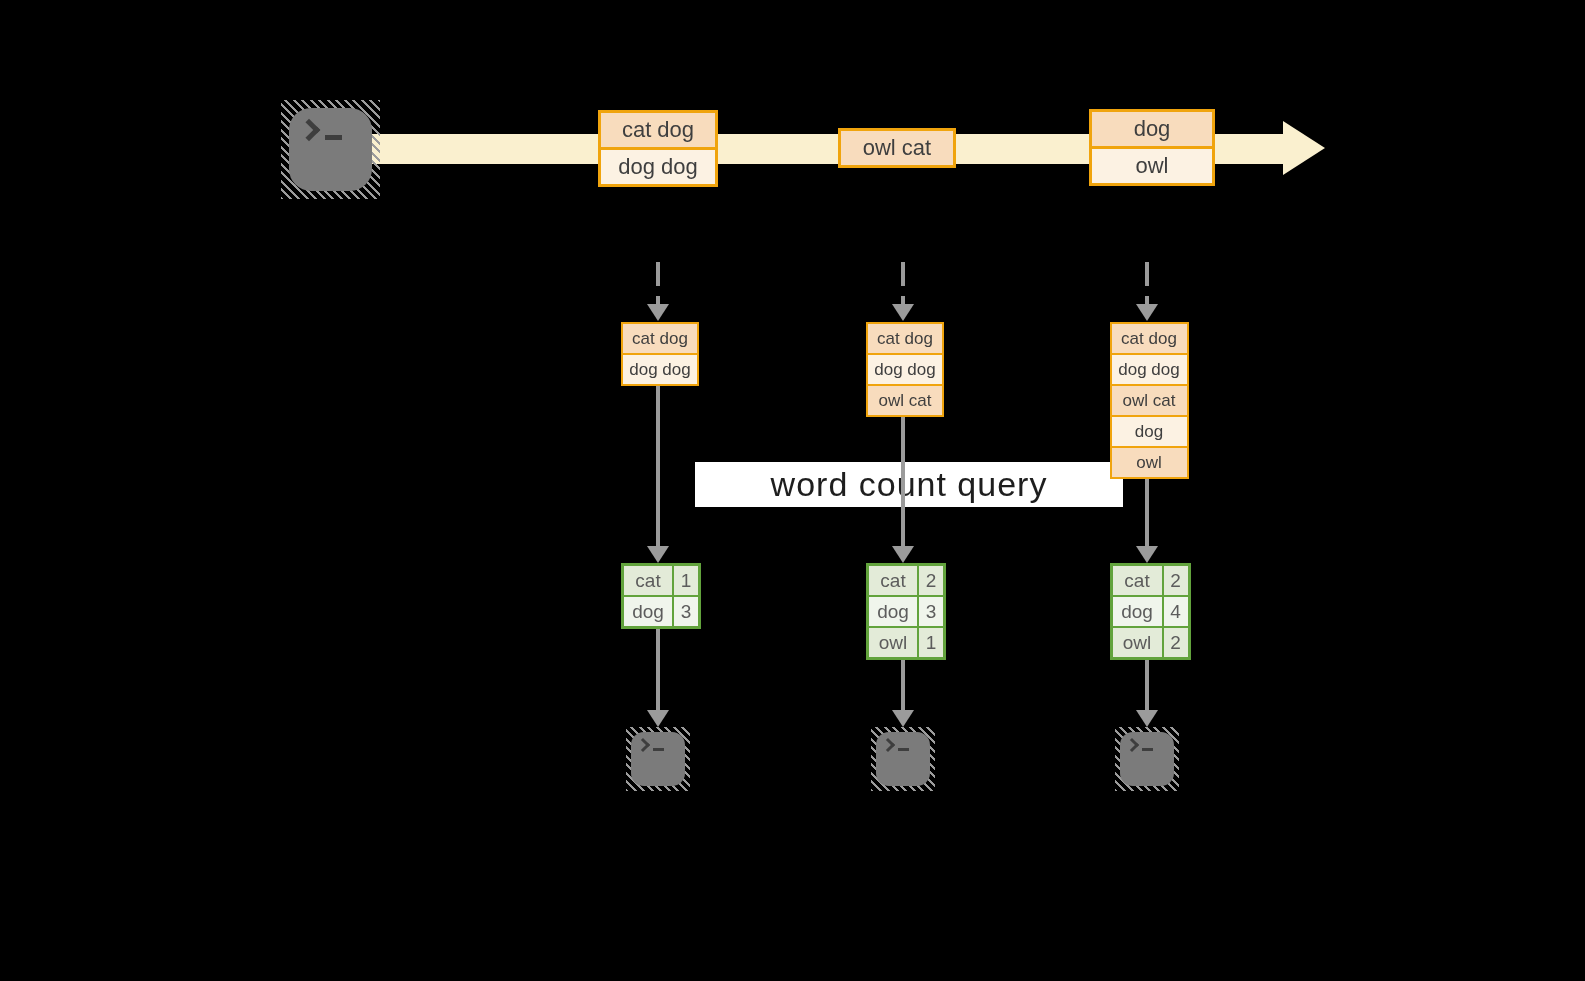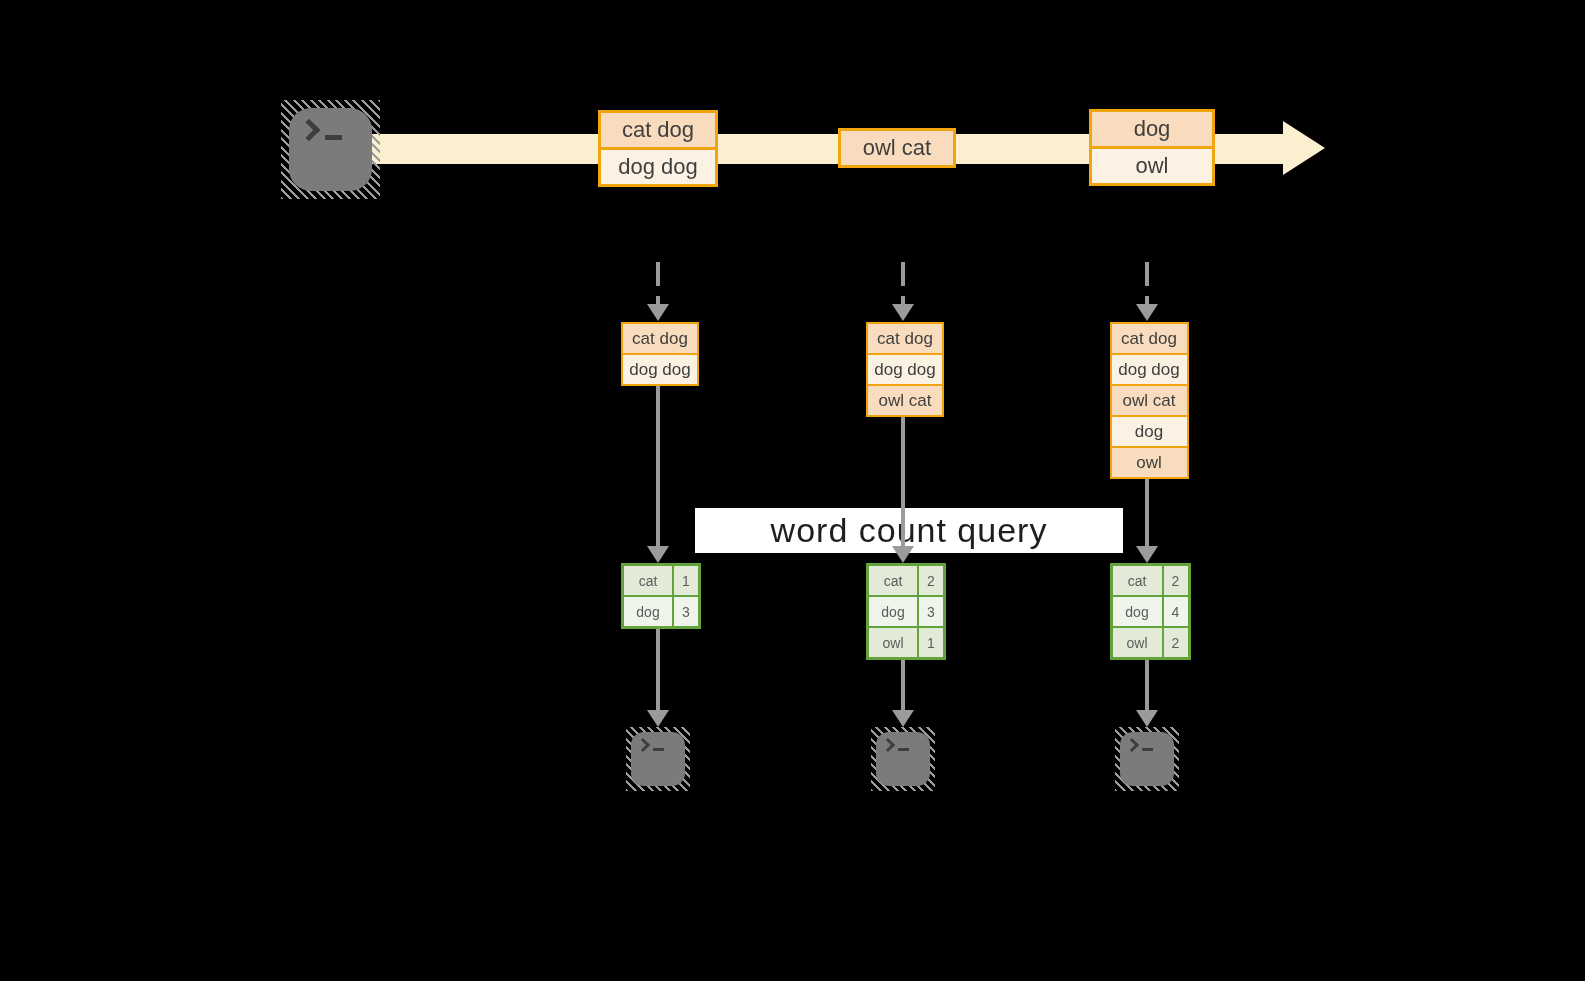--- a/index.html
+++ b/index.html
@@ -23,21 +23,21 @@
   .stack { border-width:2px; gap:2px; }
   .orow  { display:flex; align-items:center; justify-content:center;
            color:var(--text-dark); line-height:1; }
   .fill-a { background:var(--cell-peach); }
   .fill-b { background:var(--cell-cream); }
 
   
   .gtable { display:grid; grid-template-columns:1fr 24px; gap:2px;
             background:var(--green-border); border:3px solid var(--green-border); z-index:3; }
   .gcell  { display:flex; align-items:center; justify-content:center;
-            font-size:14px; color:var(--green-text); height:29px; line-height:1; }
+            font-size:19px; color:var(--green-text); height:29px; line-height:1; }
   .g-a { background:var(--green-cell-dark); }
   .g-b { background:var(--green-cell-light); }
 
   
   .vline { width:4px; background:var(--arrow); z-index:2; }
   .dline { width:4px; z-index:2;
            background:repeating-linear-gradient(to bottom, var(--arrow) 0 24px, transparent 24px 34px); }
   .vhead { width:0; height:0; border-left:11px solid transparent; border-right:11px solid transparent;
            border-top:17px solid var(--arrow); z-index:2; }
 
@@ -51,21 +51,21 @@
   .term.small .prompt { top:13px; left:12px; gap:5px; }
   .chev { border-style:solid; border-color:var(--prompt-color); border-width:0; transform:rotate(45deg); }
   .term.big  .chev { width:11px; height:11px; border-top-width:5px; border-right-width:5px; margin-bottom:4px; }
   .term.small .chev { width:7px; height:7px; border-top-width:3px; border-right-width:3px; margin-bottom:2px; }
   .uscore { background:var(--prompt-color); }
   .term.big  .uscore { width:17px; height:5px; margin-bottom:2px; }
   .term.small .uscore { width:11px; height:3px; margin-bottom:1px; }
 
   
   .query-band { left:695px; top:462px; width:428px; height:45px; background:var(--query-bg);
-                display:flex; align-items:center; justify-content:center; z-index:1;margin-top:46px; }
+                display:flex; align-items:center; justify-content:center; z-index:1; }
   .query-band span { font-size:34px; font-weight:300; letter-spacing:1px; color:var(--query-text); }
 </style>
 </head>
 <body>
 
 <div id="canvas" class="canvas" style="--background: #000000; --band: #FAF0CF; --box-border: #F0A40D; --cell-peach: #F8DCBD; --cell-cream: #FCF2E3; --green-border: #62A33C; --green-cell-dark: #E3EBD8; --green-cell-light: #F0F5EC; --arrow: #9B9B9B; --icon-fill: #7B7B7B; --icon-hatch: #9C9C9C; --prompt-color: #3E3E3E; --text-dark: #3F3F3F; --green-text: #5C5C5C; --query-bg: #FFFFFF; --query-text: #1E1E1E;">
   <div class="abs stream-band"></div>
   <div class="abs stream-head"></div>
   <div class="abs query-band">
     <span>word count query</span>

